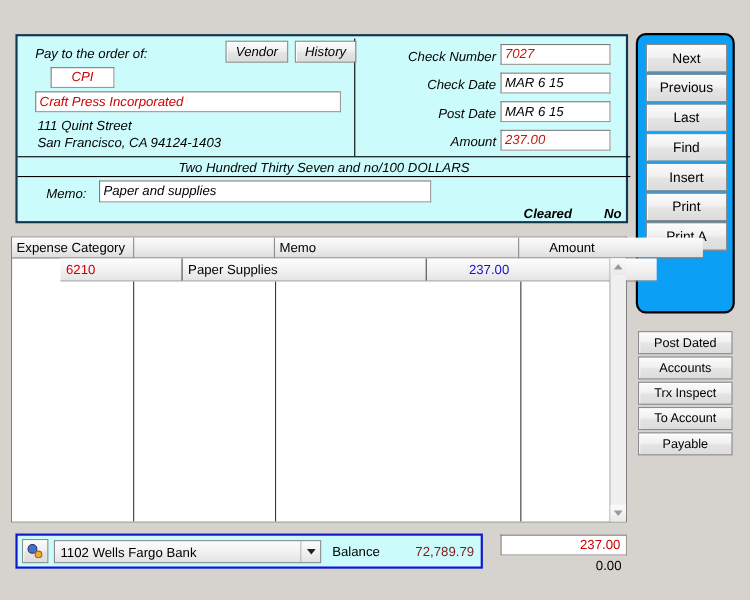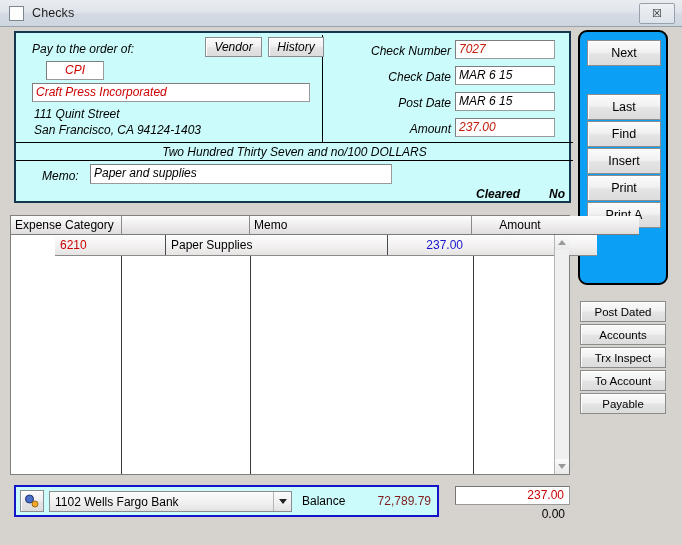--- a/index.html
+++ b/index.html
@@ -160,25 +160,20 @@
     background:#fff;border:1px solid #9a9a9a;border-top-color:#767676;border-left-color:#767676;
     box-sizing:border-box;text-align:right;padding:1px 5px;font-size:12px;
   }
   .tot2{position:absolute;left:455px;top:507px;width:115px;text-align:right;font-size:12px;padding-right:5px;box-sizing:border-box;}
 </style>
 </head>
 <body>
 
 <div id="app">
 
-  <div class="titlebar">
-    <div class="tb-icon"></div>
-    <div class="tb-title">Checks</div>
-    <div class="tb-close">☒</div>
-  </div>
 
   <div class="check-panel">
     <div class="cp-divider"></div>
     <div class="cp-hline" style="top:109px;"></div>
     <div class="cp-hline" style="top:127px;"></div>
 
     <div class="lbl pay-label">Pay to the order of:</div>
     <div class="btn btn-vendor">Vendor</div>
     <div class="btn btn-history">History</div>
 
@@ -202,20 +197,21 @@
     <div class="words">Two Hundred Thirty Seven and no/100 DOLLARS</div>
 
     <div class="lbl memo-lbl">Memo:</div>
     <div class="field f-memo">Paper and supplies</div>
     <div class="cleared-lbl">Cleared</div>
     <div class="cleared-val">No</div>
   </div>
 
   <div class="navpanel">
     <div class="btn navbtn" style="top:8px;">Next</div>
+    <div class="btn navbtn" style="top:35px;">Previous</div>
     <div class="btn navbtn" style="top:62px;">Last</div>
     <div class="btn navbtn" style="top:89px;">Find</div>
     <div class="btn navbtn" style="top:116px;">Insert</div>
     <div class="btn navbtn" style="top:143px;">Print</div>
     <div class="btn navbtn" style="top:170px;">Print A</div>
   </div>
 
   <div class="btn sidebtn" style="top:301px;">Post Dated</div>
   <div class="btn sidebtn" style="top:324px;">Accounts</div>
   <div class="btn sidebtn" style="top:347px;">Trx Inspect</div>

